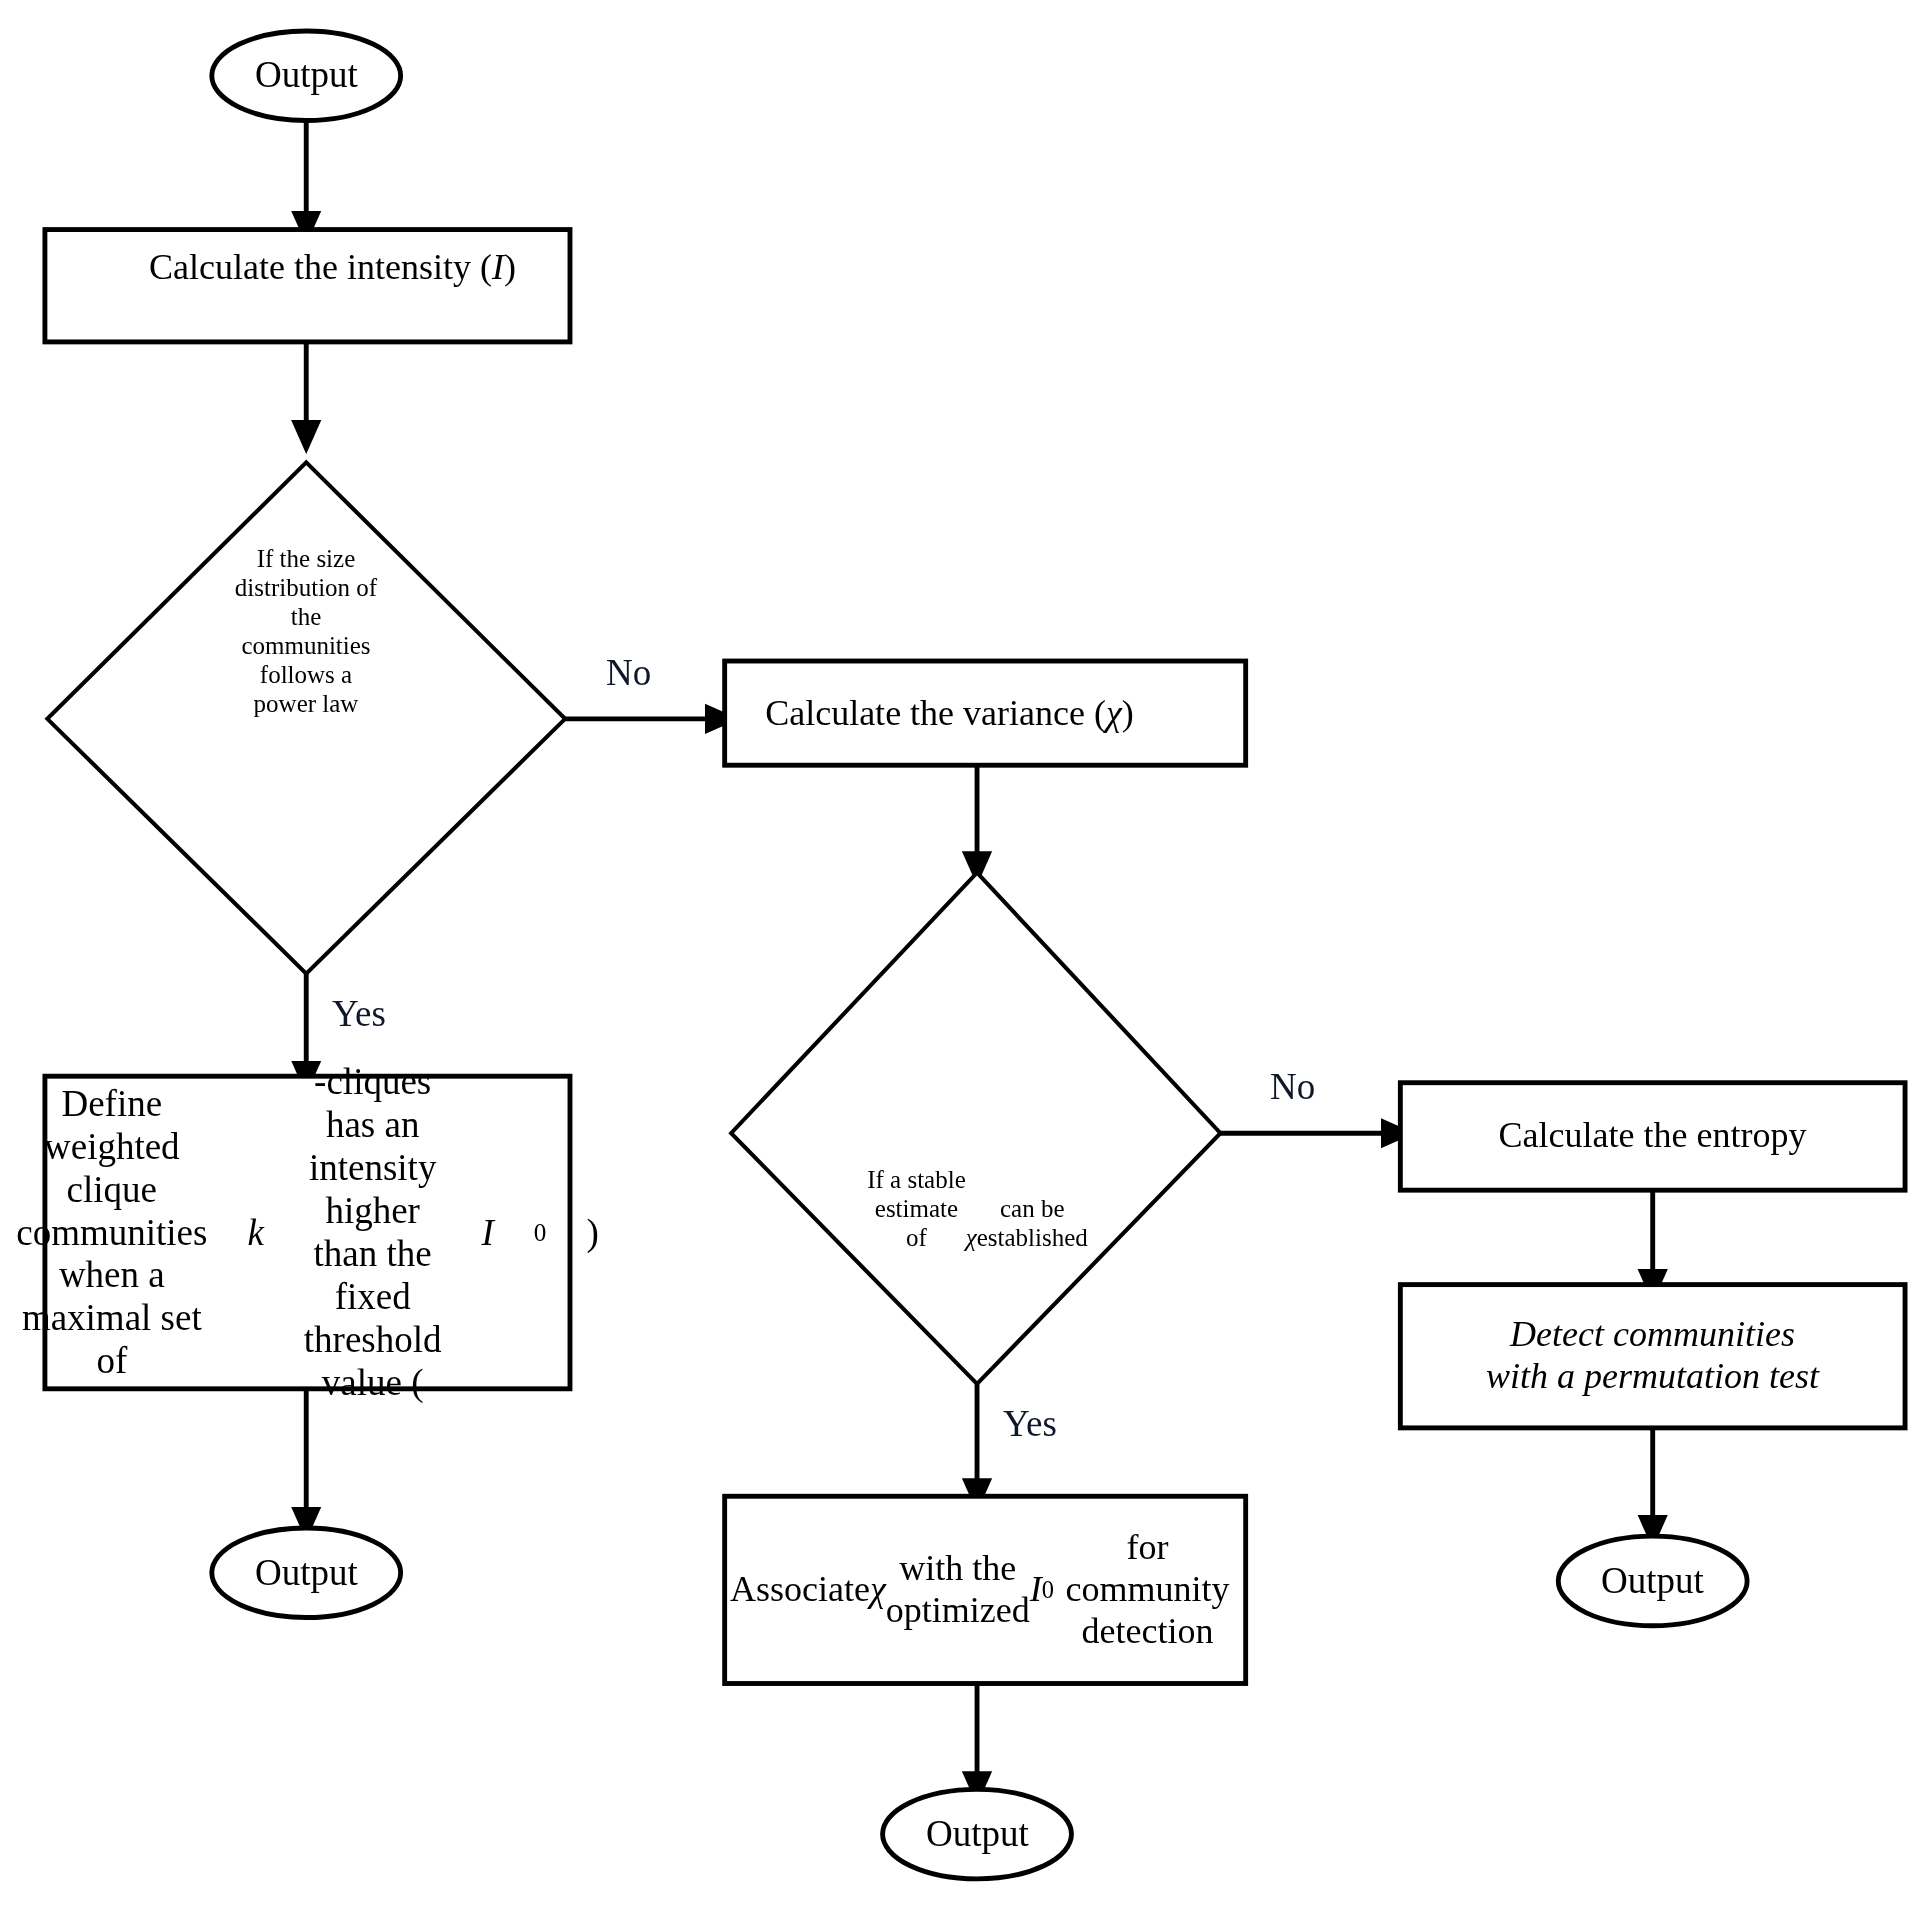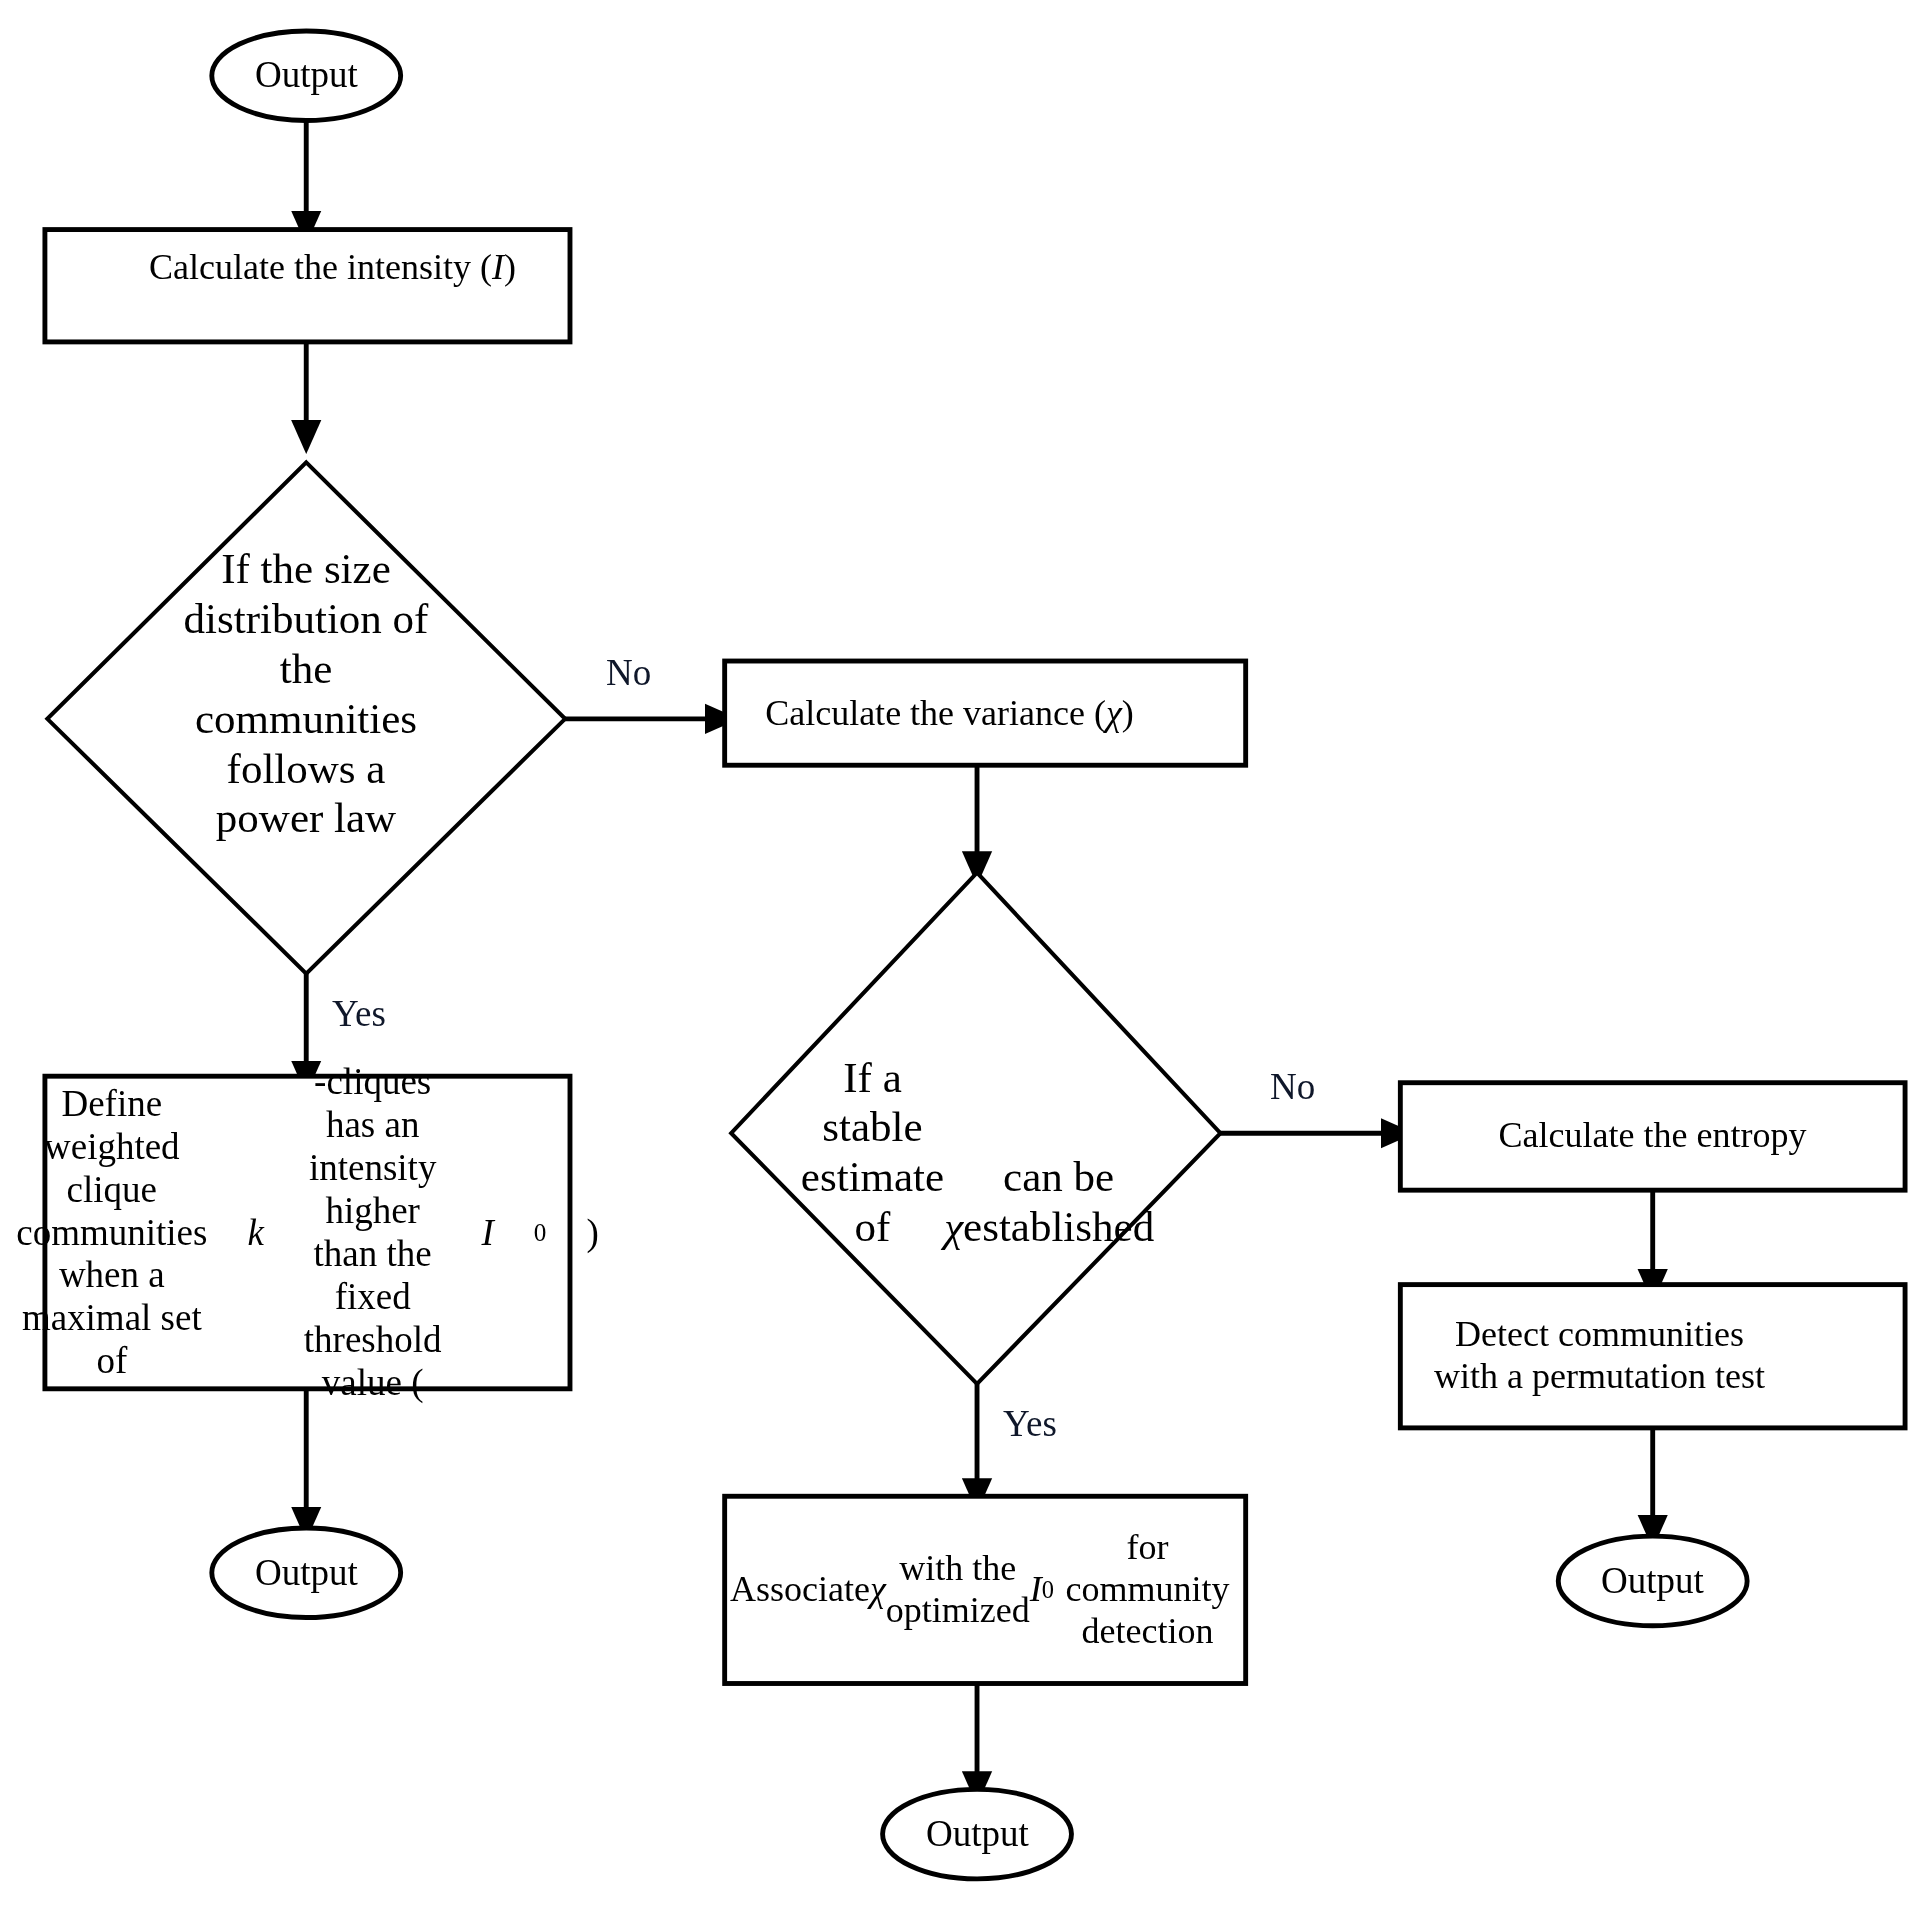--- a/index.html
+++ b/index.html
@@ -46,21 +46,21 @@
     display: flex;
     align-items: center;
     justify-content: center;
     text-align: center;
     line-height: 1.16;
     white-space: pre-line;
     font-family: "Liberation Serif", "DejaVu Serif", serif;
   }
   .t-box { font-size: 36px; }
   .t-box-lg { font-size: 37px; }
-  .t-diamond { font-size: 43px; }
+  .t-diamond { font-size: 25px; }
   .t-oval { font-size: 37px; }
   .edge-label {
     position: absolute;
     font-size: 37px;
     font-family: "Liberation Serif", "DejaVu Serif", serif;
     color: #0f172a;
     white-space: nowrap;
   }
   .ital { font-style: italic; }
   sub { font-size: 0.68em; vertical-align: -0.28em; }
@@ -132,21 +132,21 @@
   <div class="node-text t-box" style="left:694px; top:668px; width:511px; height:91px;">Calculate the variance (<span class="ital">χ</span>)</div>
 
   <div class="node-text t-box-lg" style="left:50px; top:1083px; width:515px; height:300px;gap:40px;">Define weighted clique<br>communities when a<br>maximal set of <span class="ital">k</span>-cliques<br>has an intensity higher<br>than the fixed threshold<br>value (<span class="ital">I</span><sub>0</sub>)</div>
 
   <div class="node-text t-oval" style="left:212px; top:1545px; width:189px; height:57px;">Output</div>
 
   <div class="node-text t-diamond" style="left:814px; top:1024px; width:327px; height:228px; align-items:flex-end;">If a stable<br>estimate<br>of <span class="ital">χ</span> can be<br>established</div>
 
   <div class="node-text t-box" style="left:1405px; top:1089px; width:495px; height:94px;">Calculate the entropy</div>
 
-  <div class="node-text t-box" style="left:1352px; top:1291px; width:495px; height:130px;">Detect communities<br>with a permutation test</div>
+  <div class="node-text t-box" style="left:1405px; top:1291px; width:495px; height:130px;font-style:italic;">Detect communities<br>with a permutation test</div>
 
   <div class="node-text t-oval" style="left:1558px; top:1553px; width:189px; height:57px;">Output</div>
 
   <div class="node-text t-box" style="left:730px; top:1503px; width:511px; height:174px;">Associate <span class="ital">χ</span> with the<br>optimized <span class="ital">I</span><sub>0</sub> for<br>community detection</div>
 
   <div class="node-text t-oval" style="left:883px; top:1806px; width:189px; height:57px;">Output</div>
 
   <div class="edge-label" style="left:606px; top:651px;">No</div>
   <div class="edge-label" style="left:332px; top:992px;">Yes</div>
   <div class="edge-label" style="left:1270px; top:1065px;">No</div>

